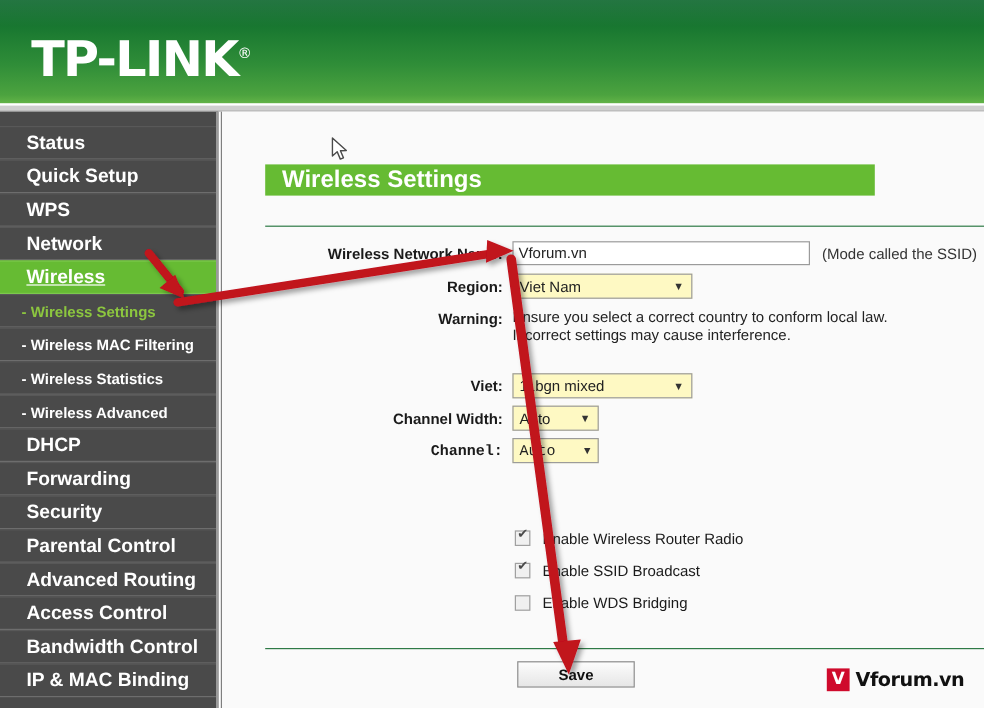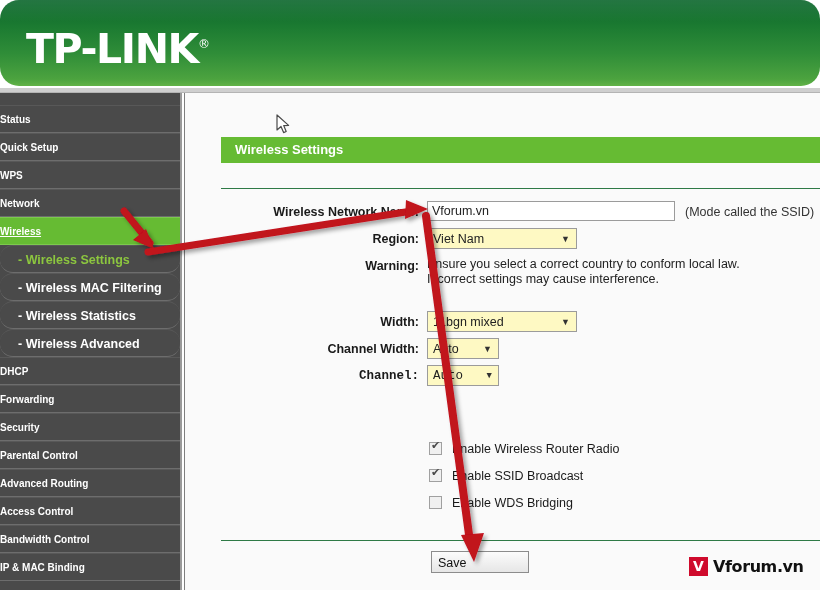--- a/index.html
+++ b/index.html
@@ -16,21 +16,20 @@
   }
 
   
   .header {
     position: absolute;
     left: 0; top: 0;
     width: 820px;
     height: 86px;
     background: linear-gradient(to bottom, #0b662c 0%, #1b7a31 30%, #2f8d38 62%, #4ca33f 92%, #62b347 100%);
     overflow: hidden;
-    border-radius: 19px;
   }
   .header-sheen {
     position: absolute;
     left: 0; top: 0;
     width: 820px;
     height: 22px;
     background: linear-gradient(to bottom, rgba(255,255,255,0.10), rgba(255,255,255,0.0));
   }
   .logo {
     position: absolute;
@@ -65,65 +64,65 @@
     width: 182px;
     height: 497px;
     background: #4a4a4a;
     border-right: 2px solid #9a9a9a;
     box-sizing: border-box;
     overflow: hidden;
   }
   .nav-item {
     height: 28px;
     line-height: 28px;
+    padding-left: 22px;
     color: #ffffff;
-    font-size: 10px;
+    font-size: 16px;
     font-weight: bold;
     background: #4a4a4a;
     border-bottom: 1px solid #6d6d6d;
     border-top: 1px solid #585858;
     box-sizing: border-box;
     white-space: nowrap;
     cursor: pointer;
   }
   .nav-item.top-pad { margin-top: 12px; }
   .nav-item.active {
     background: #66bb33;
     color: #ffffff;
     border-bottom: 1px solid #7cc94d;
     border-top: 1px solid #7cc94d;
     text-decoration: underline;
   }
   .nav-item.sub {
     padding-left: 18px;
     font-size: 12.5px;
-    border-radius: 13px;
   }
   .nav-item.sub.selected {
     color: #8cc63f;
   }
 
   
   .content {
     position: absolute;
     left: 184px; top: 93px;
     width: 636px;
     height: 497px;
     background: #fafafa;
     border-left: 1px solid #7f7f7f;
     box-sizing: border-box;
     overflow: hidden;
   }
   .section-bar {
     position: absolute;
     left: 36px; top: 44px;
-    width: 600px; height: 26px;
+    width: 508px; height: 26px;
     background: #66bb33;
     color: #ffffff;
-    font-size: 13px;
+    font-size: 20px;
     font-weight: bold;
     line-height: 26px;
     padding-left: 14px;
     box-sizing: border-box;
   }
   .divider {
     position: absolute;
     left: 36px;
     width: 600px;
     height: 0;
@@ -236,25 +235,26 @@
   .save-btn {
     position: absolute;
     left: 246px;
     top: 458px;
     width: 98px;
     height: 22px;
     background: linear-gradient(to bottom, #fcfcfc, #e6e6e6);
     border: 1px solid #8c8c8c;
     font-size: 12.5px;
     color: #111111;
-    text-align: left;
+    text-align: center;
     line-height: 21px;
     box-sizing: border-box;
     cursor: pointer;
     font-family: "Liberation Sans", sans-serif;
+    font-weight: bold;
   }
 
   
   .watermark {
     position: absolute;
     left: 504px;
     top: 464px;
     height: 20px;
     white-space: nowrap;
   }
@@ -348,21 +348,21 @@
     </div>
   </div>
 
   <div class="form-row" style="top:162px; height:34px;">
     <div class="f-label">Warning:</div>
     <div class="warn-text" style="top:2px;">Ensure you select a correct country to conform local law.</div>
     <div class="warn-text" style="top:17px;">Incorrect settings may cause interference.</div>
   </div>
 
   <div class="form-row" style="top:218px;">
-    <div class="f-label">Width:</div>
+    <div class="f-label">Viet:</div>
     <div class="f-field">
       <div class="ddl wide">
         <span>11bgn mixed</span>
         <span class="caret">▼</span>
       </div>
     </div>
   </div>
 
   <div class="form-row" style="top:245px;">
     <div class="f-label">Channel Width:</div>

